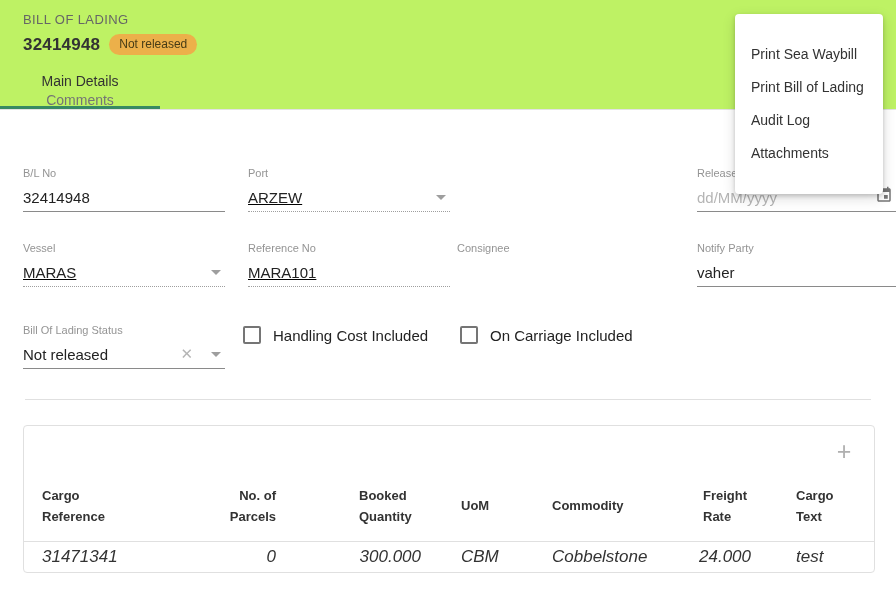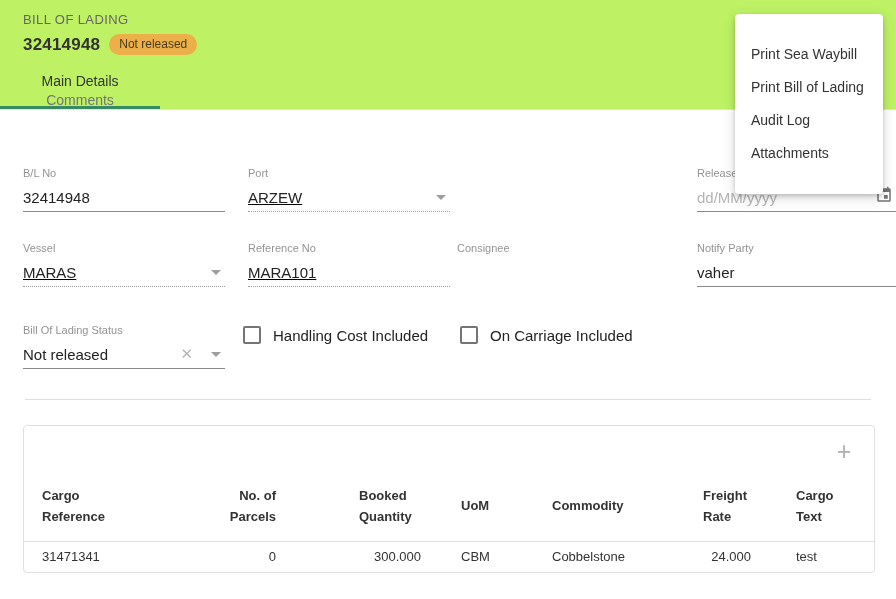--- a/index.html
+++ b/index.html
@@ -56,21 +56,21 @@
 
   
   .card { position:absolute; top:425px; left:23px; width:852px; height:148px;
           border:1px solid #e0e0e0; border-radius:4px; background:#fff; }
   .add-btn { position:absolute; top:14px; right:18px; width:24px; height:24px; cursor:pointer;
              font-size:25px; line-height:23px; text-align:center; color:#b0b0b0; }
   .cargo-table { position:absolute; top:45px; left:0; width:100%; border-collapse:collapse;
                  table-layout:fixed; }
   .cargo-table th { height:70px; vertical-align:middle; font-size:13px; font-weight:bold;
                     color:#333; line-height:21px; border-bottom:1px solid #e0e0e0; }
-  .cargo-table td { height:31px; font-size:13px; color:#333; }
+  .cargo-table td { height:31px; font-size:17px; color:#333;font-style:italic; }
   .hw { display:inline-block; }
   .tc1 { width:200px; text-align:left;  padding-left:18px; }
   .tc2 { width:72px;  text-align:right; padding-right:20px; }
   .tc3 { width:148px; text-align:right; padding-right:23px; }
   .tc4 { width:108px; text-align:left;  padding-left:17px; }
   .tc5 { width:145px; text-align:left; }
   .tc6 { width:54px;  text-align:right; }
   .tc7 { width:123px; text-align:left;  padding-left:45px; }
   .w70 { width:72px; }  .w55 { width:52px; text-align:right; }  .w62 { width:62px; text-align:left; }
   .w50 { width:48px; text-align:left; } .w45 { width:45px; }

